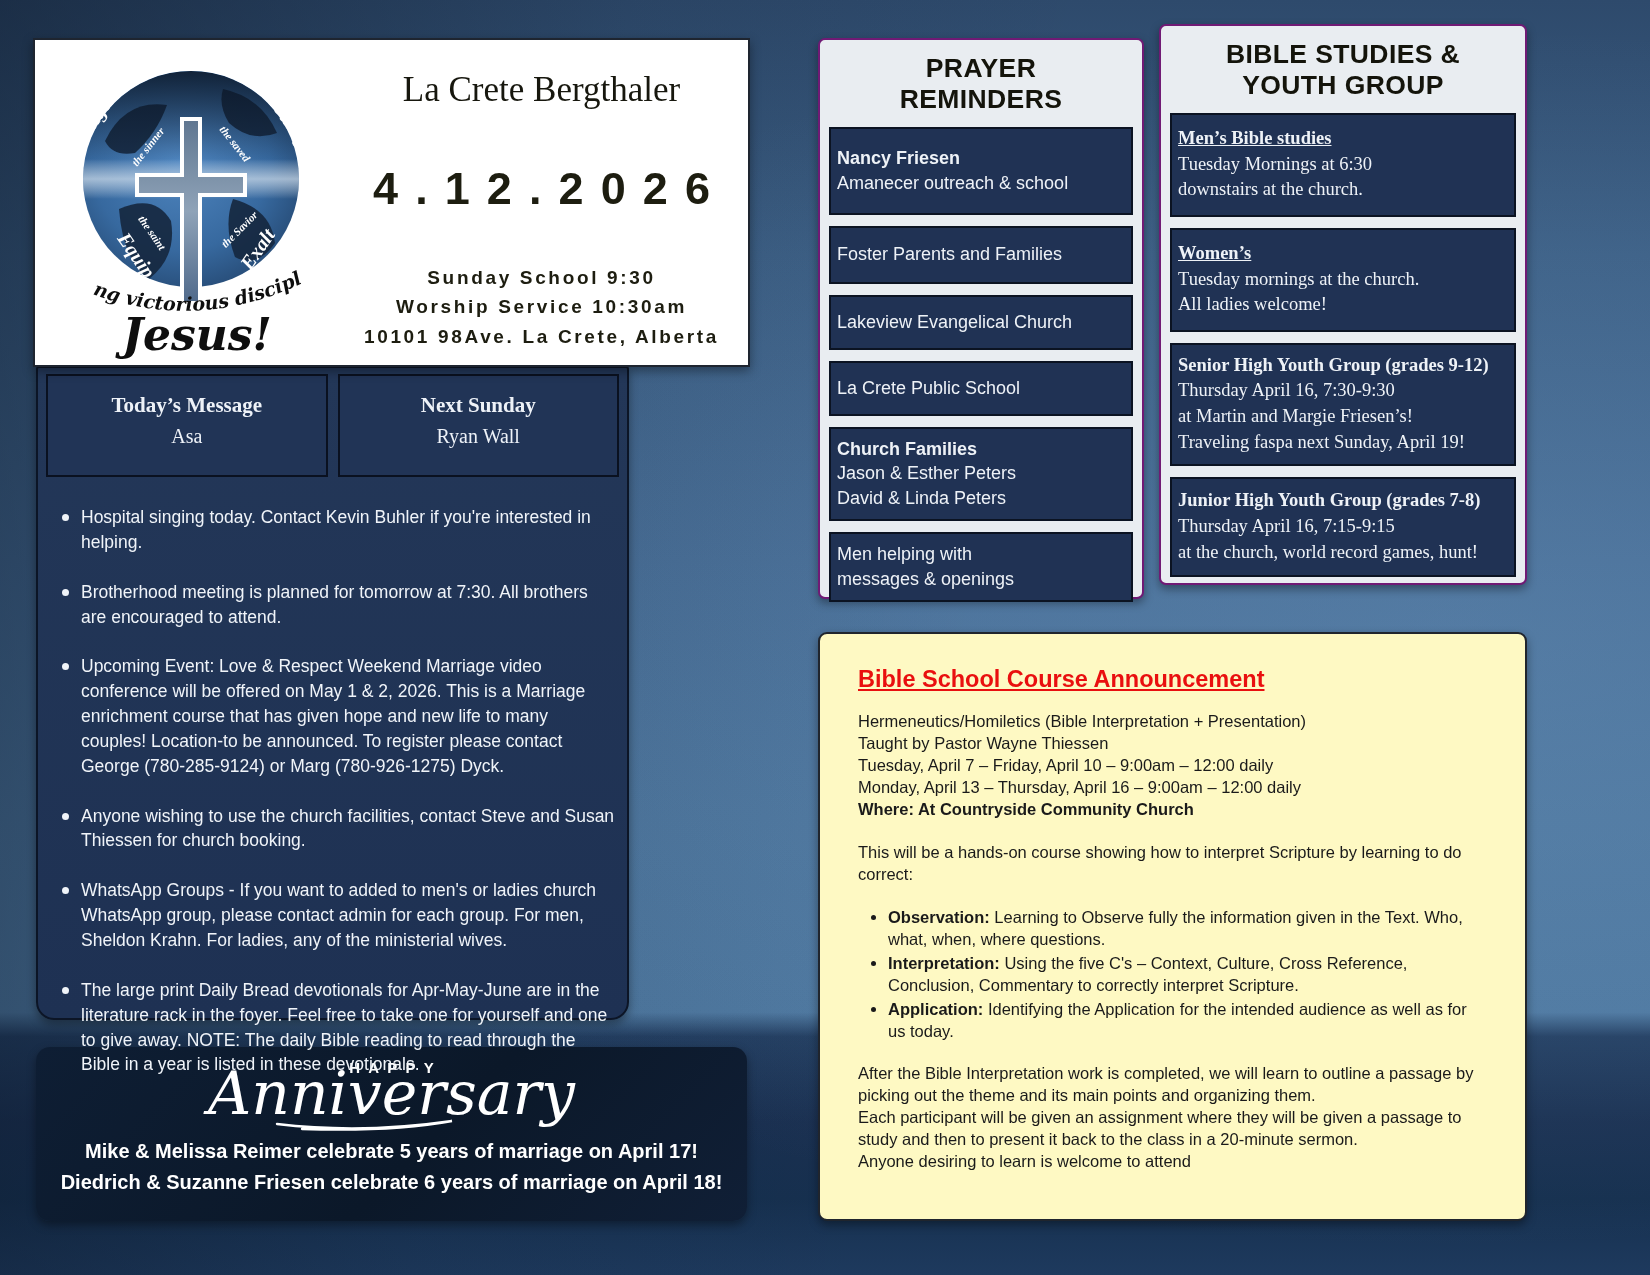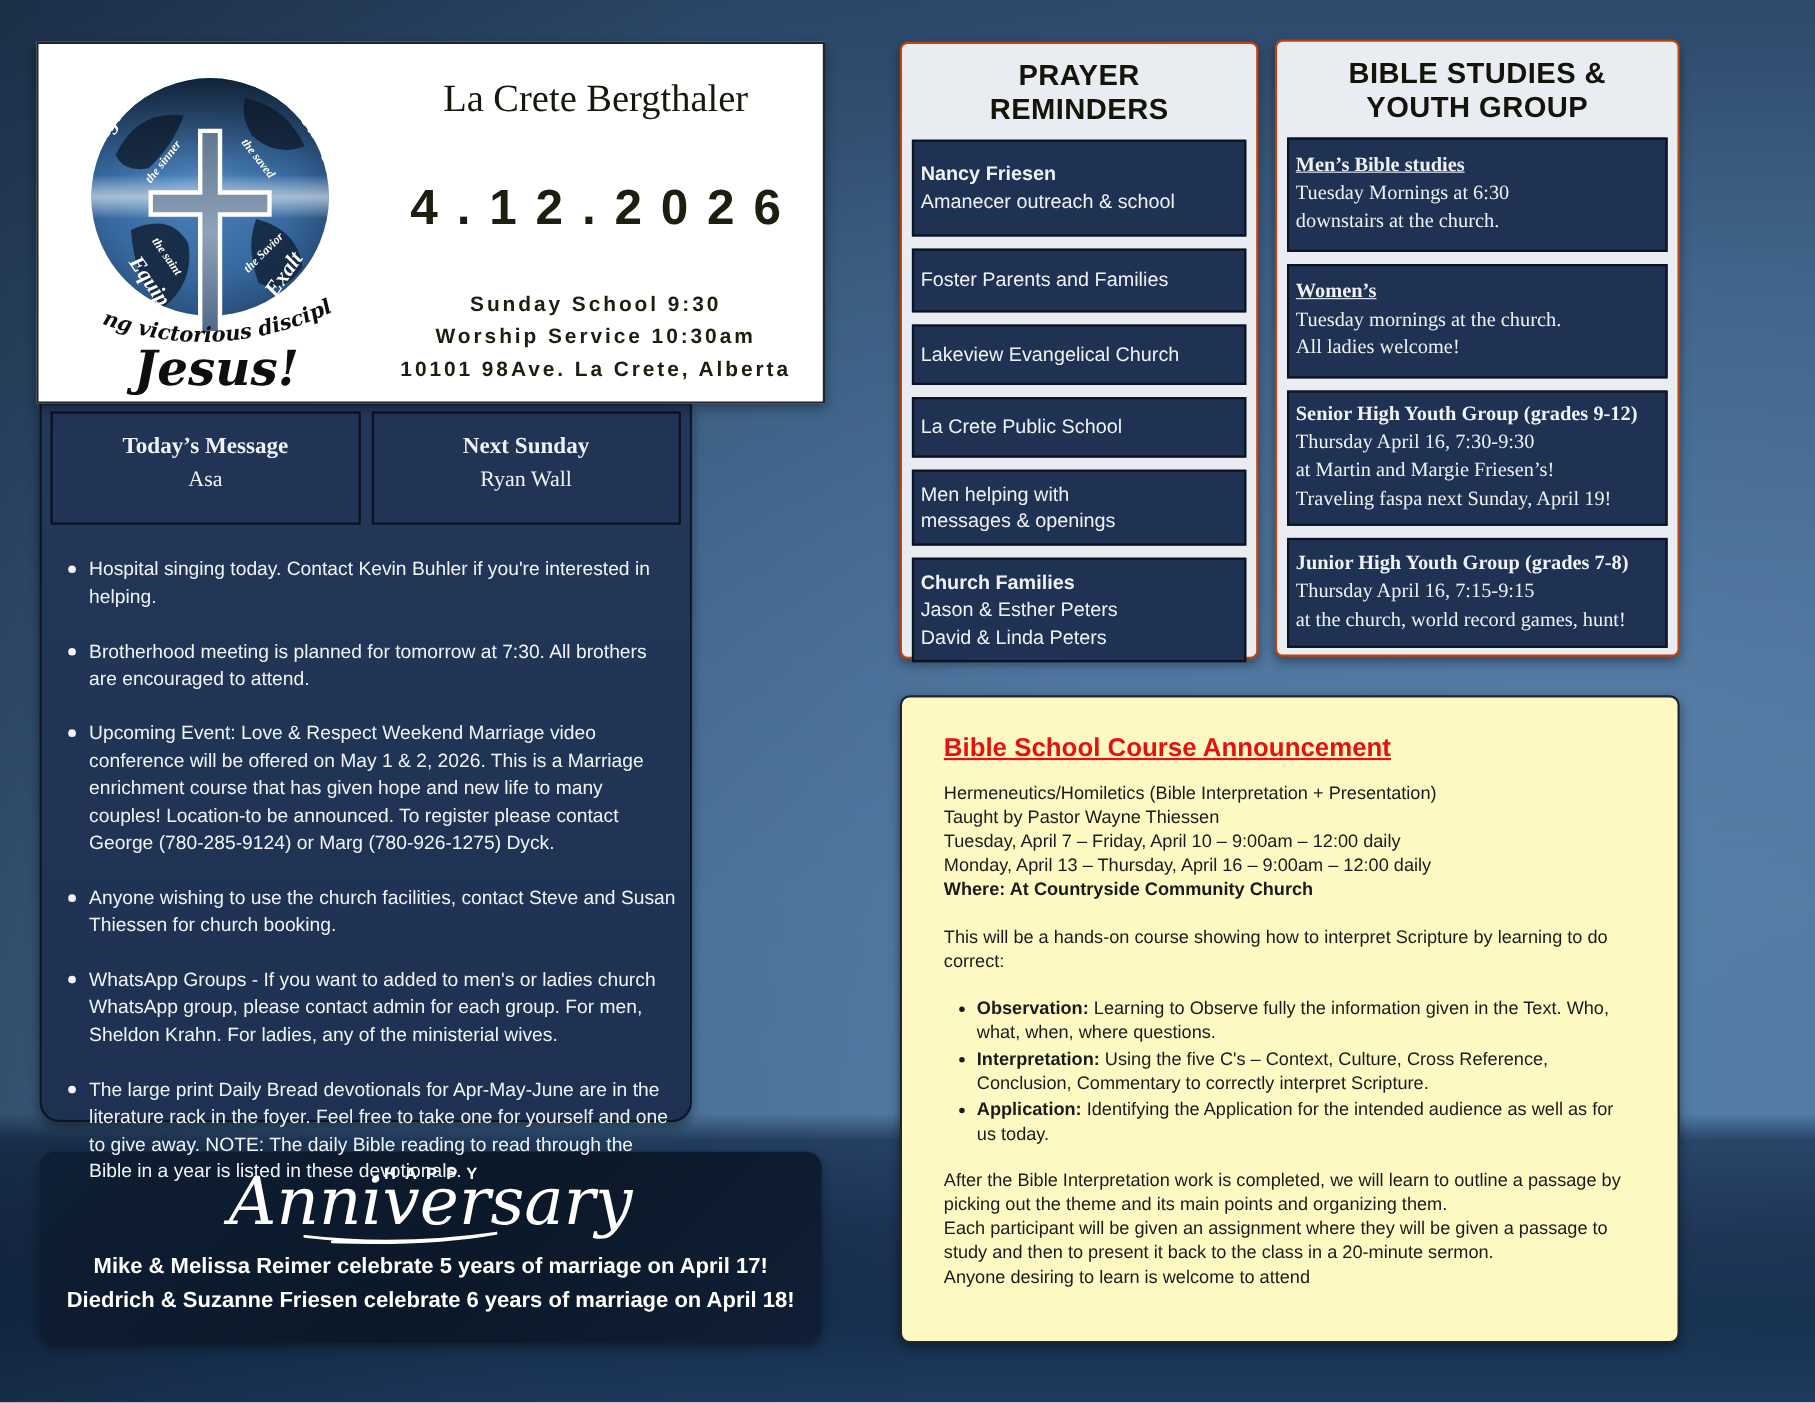--- a/index.html
+++ b/index.html
@@ -72,24 +72,24 @@
   .anniv-eyebrow{margin-top:12px;font-size:15px;font-weight:bold;letter-spacing:.55em;text-indent:.55em;}
   .anniv-script{
     margin-top:-16px;font-family:"DejaVu Serif",serif;font-style:italic;
     font-size:60px;line-height:1.1;
   }
   .anniv-swash{display:block;margin:-8px auto 0 auto;}
   .anniv-lines{margin-top:2px;font-weight:bold;font-size:20px;line-height:1.55;}
 
   
   .card-light{
-    background:#e9edf1;border:2px solid #c2410c;border-radius:7px;
+    background:#e9edf1;border:2px solid #701a75;border-radius:7px;
   }
   .card-prayer{left:818px;top:38px;width:326px;height:561px;}
-  .card-bible{left:1159px;top:36px;width:368px;height:561px;}
+  .card-bible{left:1159px;top:24px;width:368px;height:561px;}
   .light-title{
     text-align:center;font-weight:bold;font-size:26.5px;line-height:1.18;
     color:#14140b;padding:13px 4px 11px 4px;letter-spacing:.4px;
   }
   .navy-stack{display:flex;flex-direction:column;gap:11px;padding:0 9px;}
   .navy-box{
     background:#203254;border:2px solid #0b1322;color:#eef2f7;text-align:left;
     display:flex;flex-direction:column;justify-content:center;
     padding:8px 6px;box-sizing:border-box;font-size:18px;line-height:1.38;
   }
@@ -229,28 +229,28 @@
     </div>
     <div class="navy-box" style="min-height:58px">
       <div>Foster Parents and Families</div>
     </div>
     <div class="navy-box" style="min-height:55px">
       <div>Lakeview Evangelical Church</div>
     </div>
     <div class="navy-box" style="min-height:55px">
       <div>La Crete Public School</div>
     </div>
-    <div class="navy-box" style="min-height:68px">
-      <div>Men helping with</div>
-      <div>messages &amp; openings</div>
-    </div>
     <div class="navy-box" style="min-height:88px">
       <div class="pb-title">Church Families</div>
       <div>Jason &amp; Esther Peters</div>
       <div>David &amp; Linda Peters</div>
+    </div>
+    <div class="navy-box" style="min-height:68px">
+      <div>Men helping with</div>
+      <div>messages &amp; openings</div>
     </div>
   </div>
 </div>
 
 <div class="card card-light card-bible">
   <div class="light-title">
     <div>BIBLE STUDIES &amp;</div>
     <div>YOUTH GROUP</div>
   </div>
   <div class="navy-stack">

